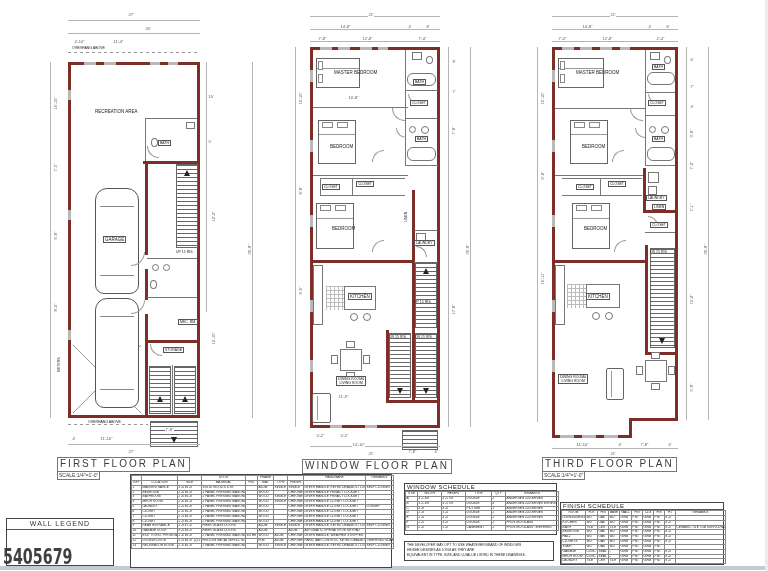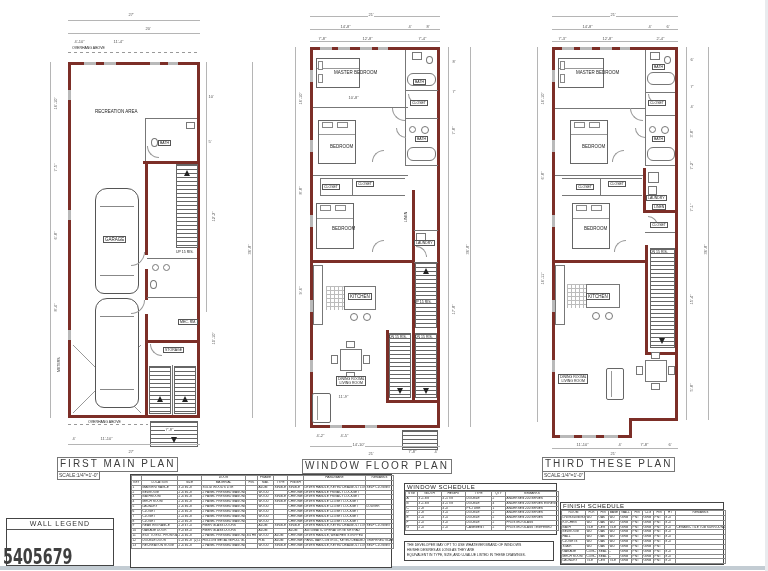--- a/index.html
+++ b/index.html
@@ -133,21 +133,21 @@
   <span class="dim vdim" style="left:54px;top:312px">8'-4"</span>
   <span class="dim" style="left:208px;top:95px">10'</span>
   <span class="dim" style="left:208px;top:140px">5'</span>
   <span class="dim vdim" style="left:212px;top:222px">12'-2"</span>
   <span class="dim vdim" style="left:212px;top:345px">10'-10"</span>
   <span class="dim vdim" style="left:248px;top:255px">36'-8"</span>
   <span class="dim" style="left:72px;top:437px">4'</span>
   <span class="dim" style="left:100px;top:437px">11'-10"</span>
   <span class="dim" style="left:165px;top:428px">7'-8"</span>
   <span class="dim" style="left:128px;top:450px">27'</span>
-  <div class="title" style="left:57px;top:457px">FIRST MAIN PLAN</div>
+  <div class="title" style="left:57px;top:457px">FIRST FLOOR PLAN</div>
   <div class="scale" style="left:57px;top:471px">SCALE:1/4"=1'-0"</div>
 
   <div class="w" style="left:310px;top:47px;width:130px;height:3px"></div>
   <div class="w" style="left:310px;top:47px;width:3px;height:381px"></div>
   <div class="w" style="left:437px;top:47px;width:3px;height:381px"></div>
   <div class="w" style="left:310px;top:425px;width:130px;height:3px"></div>
   <div class="lg" style="left:320px;top:47px;width:12px;height:3px"></div>
   <div class="lg" style="left:338px;top:47px;width:12px;height:3px"></div>
   <div class="lg" style="left:360px;top:47px;width:12px;height:3px"></div>
   <div class="lg" style="left:378px;top:47px;width:10px;height:3px"></div>
@@ -376,21 +376,21 @@
   <span class="dim vdim" style="left:690px;top:170px">7'-2"</span>
   <span class="dim vdim" style="left:690px;top:212px">7'-1"</span>
   <span class="dim vdim" style="left:690px;top:305px">15'-4"</span>
   <span class="dim vdim" style="left:690px;top:392px">5'-8"</span>
   <span class="dim vdim" style="left:704px;top:255px">36'-8"</span>
   <span class="dim" style="left:576px;top:443px">11'-10"</span>
   <span class="dim" style="left:618px;top:443px">4'</span>
   <span class="dim" style="left:640px;top:443px">7'-8"</span>
   <span class="dim" style="left:668px;top:443px">6'</span>
   <span class="dim" style="left:610px;top:452px">21'</span>
-  <div class="title" style="left:542px;top:457px">THIRD THESE PLAN</div>
+  <div class="title" style="left:542px;top:457px">THIRD FLOOR PLAN</div>
   <div class="scale" style="left:542px;top:471px">SCALE:1/4"=1'-0"</div>
 
   <div class="legend" style="left:6px;top:518px;width:108px;height:48px">
     <div class="ttl">WALL LEGEND</div>
   </div>
   <span class="litem" style="left:9px;top:531px">WALL</span>
   <div class="lbar bar1" style="left:78px;top:531px"></div>
   <span class="litem" style="left:9px;top:539px">1 HR. FIREWALL</span>
   <div class="lbar bar2" style="left:78px;top:539px"></div>
   <span class="litem" style="left:9px;top:547px">BRICK</span>

